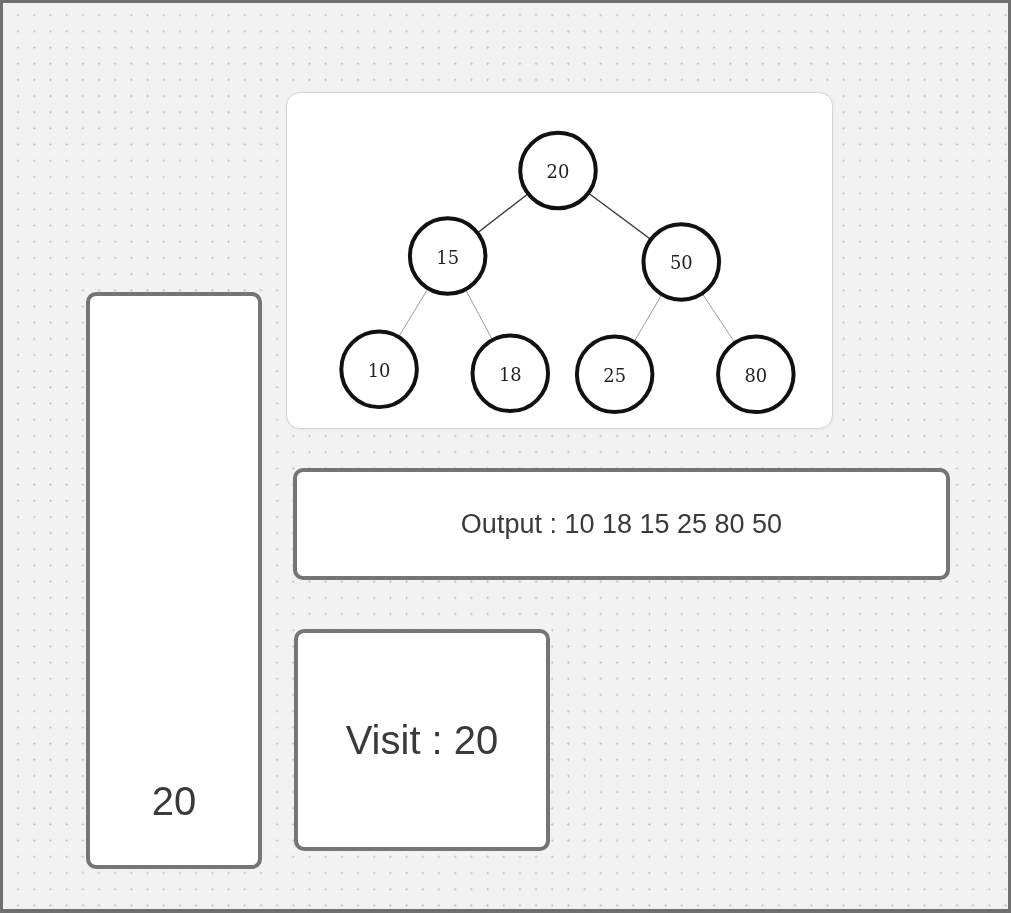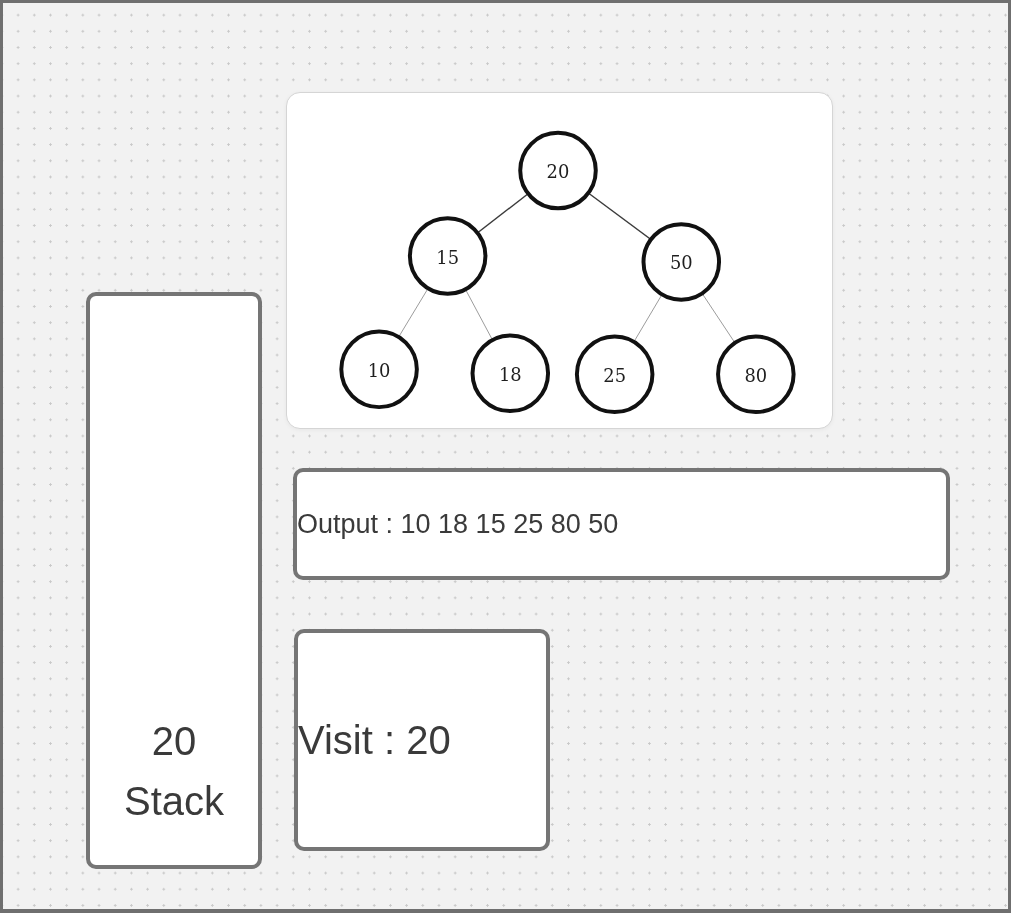--- a/index.html
+++ b/index.html
@@ -34,21 +34,21 @@
     fill: #1f1f1f;
   }
 
   
   .gbox {
     background: #ffffff;
     border: 4px solid #757575;
     border-radius: 10px;
     display: flex;
     align-items: center;
-    justify-content: flex-start;
+    justify-content: center;
     color: #3a3a3a;
   }
   .output-box { left: 290px; top: 465px; width: 657px; height: 112px; font-size: 27px; }
   .visit-box  { left: 291px; top: 626px; width: 256px; height: 222px; font-size: 40px; }
 
   .stack-box {
     left: 83px; top: 289px; width: 176px; height: 577px;
     flex-direction: column;
     justify-content: flex-end;
     padding-bottom: 34px;
@@ -104,14 +104,13 @@
 </div>
 
 <div class="abs gbox visit-box">
   <span>Visit : 20</span>
 </div>
 
 <div class="abs gbox stack-box">
   <div id="stack-items">
       <div class="stack-item">20</div>
     </div>
-  <div class="stack-label">Stack</div>
 </div>
 
 </body></html>

